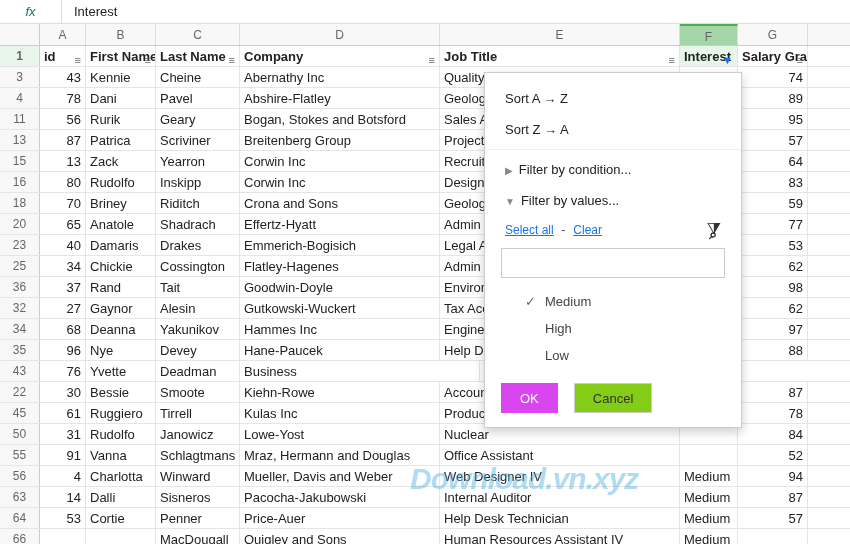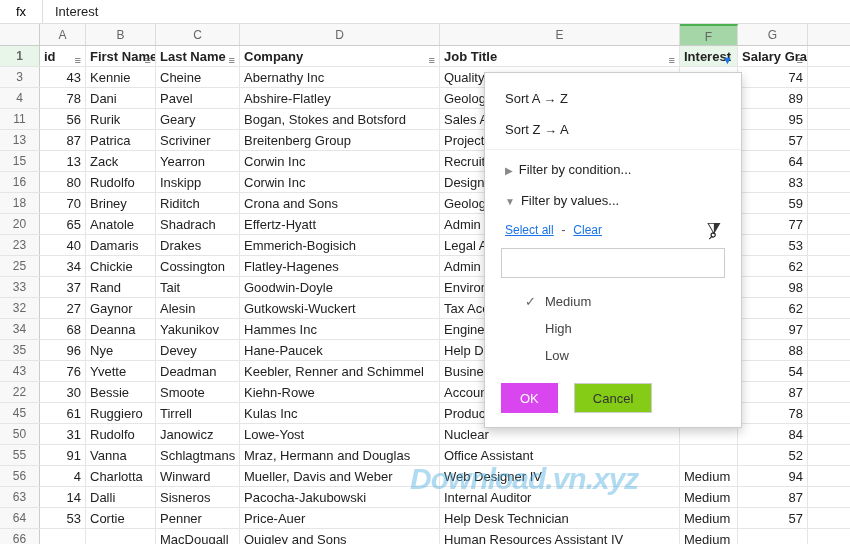--- a/index.html
+++ b/index.html
@@ -1,18 +1,18 @@
 <!DOCTYPE html>
 <html><head>
 <meta charset="utf-8">
 <style>
 * { box-sizing: border-box; margin: 0; padding: 0; }
 body { font-family: Arial, sans-serif; font-size: 13px; background: #fff; color: #222; width: 850px; height: 544px; overflow: hidden; position: relative; }
 .formula-bar { display: flex; align-items: center; height: 24px; border-bottom: 1px solid #ddd; }
-.fx { width: 43px; text-align: center; color: #000000; border-right: 1px solid #ddd; height: 100%; display: flex; align-items: center; justify-content: center; }
+.fx { width: 62px; text-align: center; font-style: italic; color: #0f766e; border-right: 1px solid #ddd; height: 100%; display: flex; align-items: center; justify-content: center; }
 .fx-val { padding-left: 12px; flex: 1; }
 .col-headers { display: flex; height: 22px; background: #f8f8f8; border-bottom: 1px solid #ccc; }
 .corner { width: 40px; border-right: 1px solid #ccc; background: #f8f8f8; }
 .col-h { border-right: 1px solid #ddd; text-align: center; line-height: 22px; color: #666; font-size: 12px; background: #f8f8f8; }
 .col-h.sel { background: #a5d6a7; border-top: 2px solid #4caf50; }
 .cA { width: 46px; } .cB { width: 70px; } .cC { width: 84px; } .cD { width: 200px; } .cE { width: 240px; } .cF { width: 58px; } .cG { width: 70px; }
 .grid { overflow: hidden; }
 .row { display: flex; height: 21px; border-bottom: 1px solid #e5e5e5; }
 .row-h { width: 40px; border-right: 1px solid #ccc; background: #f8f8f8; text-align: center; line-height: 21px; color: #666; font-size: 12px; }
 .row-h.sel { background: #e8f5e9; }
@@ -167,21 +167,21 @@
       <div class="row-h">25</div>
       <div class="cell cA num">34</div>
       <div class="cell cB">Chickie</div>
       <div class="cell cC">Cossington</div>
       <div class="cell cD">Flatley-Hagenes</div>
       <div class="cell cE">Admin</div>
       <div class="cell cF"></div>
       <div class="cell cG num">62</div>
     </div>
     <div class="row">
-      <div class="row-h">33</div>
+      <div class="row-h">36</div>
       <div class="cell cA num">37</div>
       <div class="cell cB">Rand</div>
       <div class="cell cC">Tait</div>
       <div class="cell cD">Goodwin-Doyle</div>
       <div class="cell cE">Environmental</div>
       <div class="cell cF"></div>
       <div class="cell cG num">98</div>
     </div>
     <div class="row">
       <div class="row-h">32</div>
@@ -211,21 +211,20 @@
       <div class="cell cD">Hane-Paucek</div>
       <div class="cell cE">Help Desk</div>
       <div class="cell cF"></div>
       <div class="cell cG num">88</div>
     </div>
     <div class="row">
       <div class="row-h">43</div>
       <div class="cell cA num">76</div>
       <div class="cell cB">Yvette</div>
       <div class="cell cC">Deadman</div>
-      <div class="cell cD">Keebler, Renner and Schimmel</div>
       <div class="cell cE">Business</div>
       <div class="cell cF"></div>
       <div class="cell cG num">54</div>
     </div>
     <div class="row">
       <div class="row-h">22</div>
       <div class="cell cA num">30</div>
       <div class="cell cB">Bessie</div>
       <div class="cell cC">Smoote</div>
       <div class="cell cD">Kiehn-Rowe</div>

